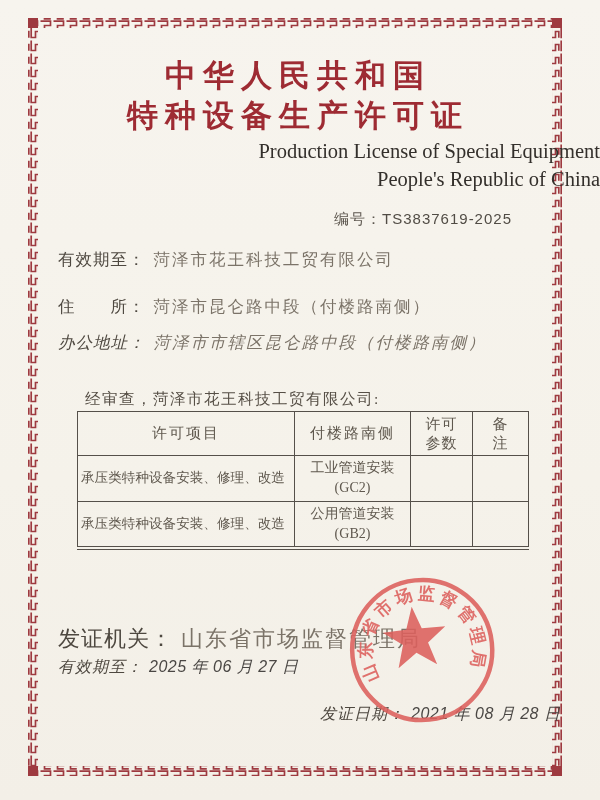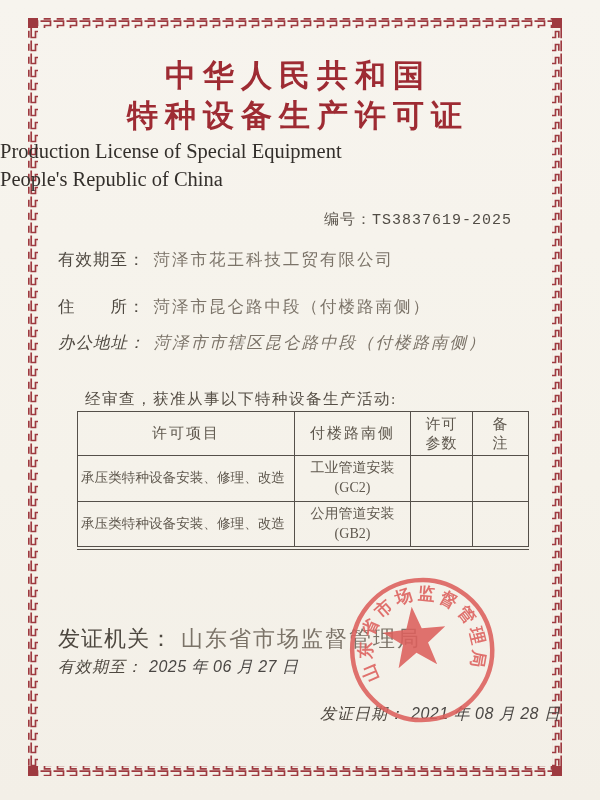--- a/index.html
+++ b/index.html
@@ -3,23 +3,23 @@
 <meta charset="utf-8">
 <style>
   html,body{margin:0;padding:0;}
   body{width:600px;height:800px;font-family:"Liberation Serif","DejaVu Serif",serif;}
   .page{position:relative;width:600px;height:800px;background:#f6f3ec;overflow:hidden;
         background-image:linear-gradient(180deg,#f7f4ee 0%,#f5f2ea 60%,#f3efe7 100%);}
   .frame{position:absolute;left:0;top:0;}
   .abs{position:absolute;}
   .title-cn{width:596px;text-align:center;font-weight:bold;color:#9e2b33;font-size:31px;
             letter-spacing:7px;line-height:1;}
-  .title-en{width:600px;text-align:left;color:#332f2b;font-size:20.5px;line-height:1;}
+  .title-en{width:600px;text-align:right;color:#332f2b;font-size:20.5px;line-height:1;}
   .serial{right:88px;font-size:15px;color:#5c564e;letter-spacing:1px;}
-  .serial .val{font-family:Liberation Mono, monospace;color:#514c45;text-align:center;}
+  .serial .val{font-family:Liberation Sans, sans-serif;color:#514c45;text-align:center;}
   .fieldrow{left:58px;font-size:16.5px;}
   .fieldrow .lab{color:#4e4840;letter-spacing:1px;}
   .fieldrow .val{color:#7b7368;margin-left:8px;letter-spacing:2px;}
   .note{left:85px;font-size:15.5px;color:#564f46;letter-spacing:1.5px;}
   table.lic{border-collapse:collapse;table-layout:fixed;background:transparent;}
   table.lic{border:1.5px solid #55504a;border-bottom:4px double #55504a;}
   table.lic td,table.lic th{border:1px solid #55504a;font-weight:normal;
       color:#5f584e;vertical-align:middle;padding:2px 3px;overflow:hidden;}
   th.h{font-size:15px;letter-spacing:2px;text-align:center;color:#57514a;}
   td.proj{font-size:13.6px;white-space:nowrap;text-align:left;padding-left:2px;color:#625b51;}
@@ -69,21 +69,21 @@
   <div class="abs fieldrow" style="top:249px;">
     <span class="lab">有效期至：</span><span class="val">菏泽市花王科技工贸有限公司</span>
   </div>
   <div class="abs fieldrow" style="top:296px;">
     <span class="lab">住　　所：</span><span class="val">菏泽市昆仑路中段（付楼路南侧）</span>
   </div>
   <div class="abs fieldrow" style="top:332px;font-style:italic;">
     <span class="lab">办公地址：</span><span class="val">菏泽市市辖区昆仑路中段（付楼路南侧）</span>
   </div>
 
-  <div class="abs note" style="top:389px;">经审查，获准从事以下特种设备生产活动:</div>
+  <div class="abs note" style="top:389px;">经审查，菏泽市花王科技工贸有限公司:</div>
 
   <table class="lic abs" style="left:55px;top:411px;width:451px;margin-left:22px;">
     <colgroup>
         <col style="width:217px">
         <col style="width:116px">
         <col style="width:62px">
         <col style="width:56px">
       </colgroup>
     <tbody>
         <tr style="height:44px;">

